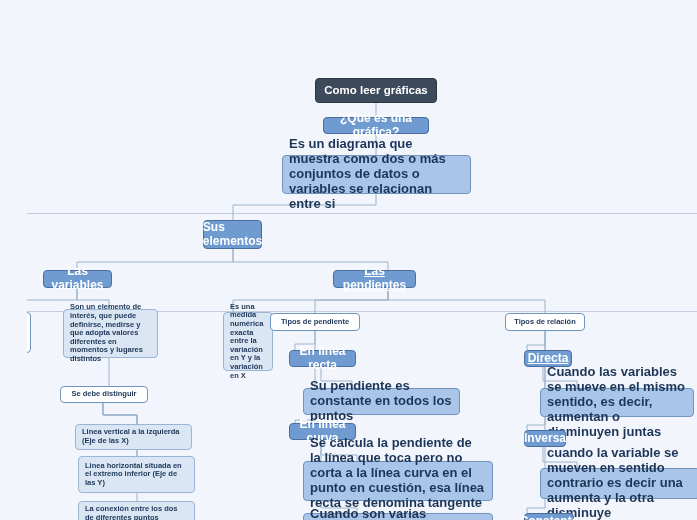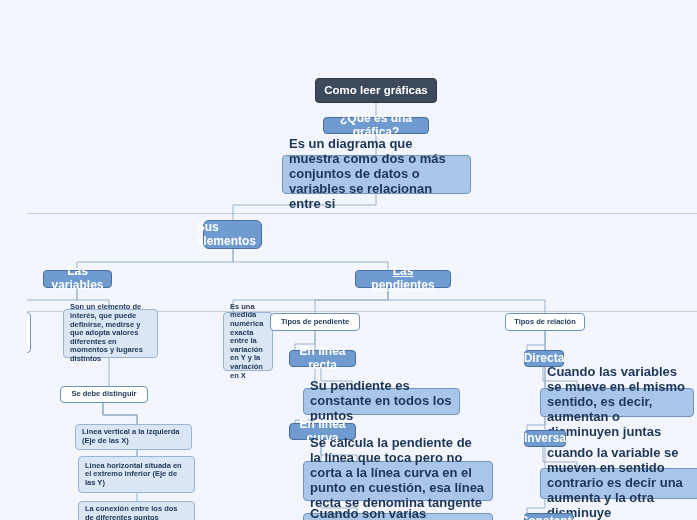--- a/index.html
+++ b/index.html
@@ -88,22 +88,21 @@
     border: 1px solid #6f94bf;
     color: #1d3557;
     font-weight: bold;
     font-size: 7.5px;
     padding: 4px 6px;
     text-align: center;
     justify-content: center;
   }
   .node-blue-left {
     text-align: left;
-    justify-content: flex-end;
-    border-radius: 6px;
+    justify-content: center;
   }
   .node-blue-center {
     text-align: center;
     justify-content: center;
   }
   .hline {
     position: absolute;
     background: #c3cfdf;
     height: 1px;
   }
@@ -167,21 +166,21 @@
   </div>
 
   <div class="node node-blue node-blue-left" style="left:176px; top:220px; width:59px; height:29px;">
     <span>Sus elementos</span>
   </div>
 
   <div class="node node-blue node-blue-center" style="left:16px; top:270px; width:69px; height:18px;">
     <span>Las variables</span>
   </div>
 
-  <div class="node node-blue node-blue-center" style="left:328px; top:270px; width:96px; height:18px;text-decoration:underline;">
+  <div class="node node-blue node-blue-center" style="left:306px; top:270px; width:83px; height:18px;text-decoration:underline;">
     <span>Las pendientes</span>
   </div>
 
   <div class="node node-white" style="left:-10px; top:312px; width:12px; height:41px;">
   </div>
 
   <div class="node node-pale" style="left:36px; top:309px; width:95px; height:49px;">
     <span>Son un elemento de interés, que puede definirse, medirse y que adopta valores diferentes en momentos y lugares distintos</span>
   </div>
 
@@ -226,21 +225,21 @@
   </div>
 
   <div class="node node-lightblue" style="left:276px; top:513px; width:190px; height:18px;">
     <span>Cuando son varias pendientes</span>
   </div>
 
   <div class="node node-white-c" style="left:478px; top:313px; width:80px; height:18px;">
     <span>Tipos de relación</span>
   </div>
 
-  <div class="node node-blue node-blue-center" style="left:497px; top:350px; width:40px; height:17px;">
+  <div class="node node-blue node-blue-center" style="left:497px; top:350px; width:48px; height:17px;text-decoration:underline;">
     <span>Directa</span>
   </div>
 
   <div class="node node-lightblue" style="left:513px; top:388px; width:154px; height:29px;">
     <span>Cuando las variables se mueve en el mismo sentido, es decir, aumentan o disminuyen juntas</span>
   </div>
 
   <div class="node node-blue node-blue-center" style="left:497px; top:430px; width:42px; height:17px;">
     <span>Inversa</span>
   </div>

